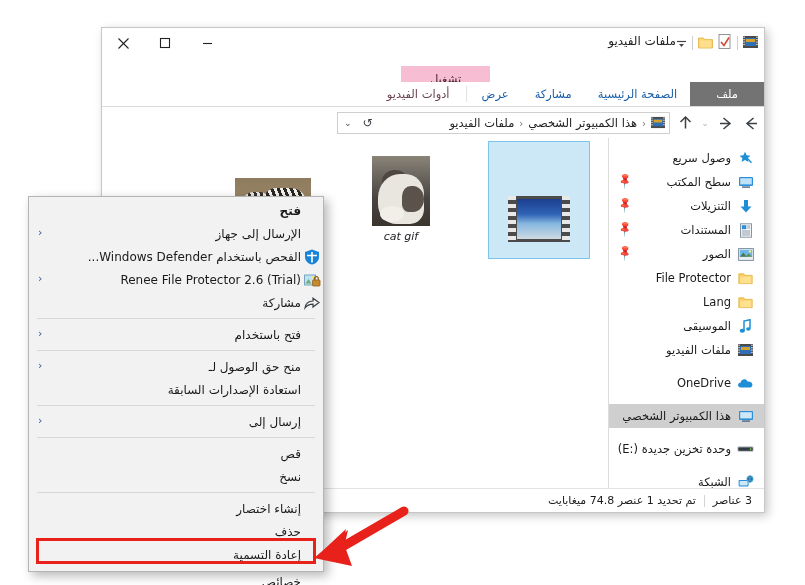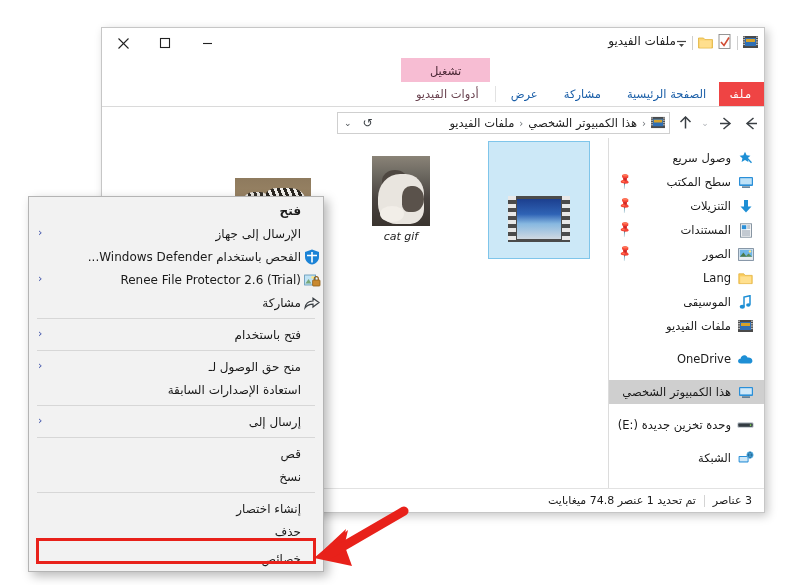--- a/index.html
+++ b/index.html
@@ -34,39 +34,39 @@
   }
   .winbtns { position:absolute; top:0; left:0; display:flex; direction:ltr; }
   .winbtn {
     width:42px; height:30px; display:flex; align-items:center; justify-content:center;
     font-size:13px; color:#222; background:transparent;
   }
   .winbtn svg { display:block; }
 
   
   .ctx-tab-header {
-    position:absolute; top:30px; left:0; width:100%; height:26px;
+    position:absolute; top:38px; left:0; width:100%; height:26px;
   }
   .ctx-pink {
     position:absolute; top:0; left:299px; width:89px; height:25px;
     background:#f7bdd3; color:#4a2634; font-size:11.5px;
     display:flex; align-items:center; justify-content:center;
   }
 
   
   .tabrow {
     position:absolute; top:54px; left:0; width:100%; height:25px;
     background:#fff; border-bottom:1px solid #dadada; direction:rtl;
     display:flex; align-items:stretch;
   }
   .tab {
     padding:0 13px; display:flex; align-items:center; justify-content:center;
     font-size:11.5px; color:#1b5fa8; white-space:nowrap;
   }
-  .tab.file { background:#ef4444; color:#fff; padding:0 12px;font-family:Liberation Mono, monospace; }
+  .tab.file { background:#737373; color:#fff; padding:0 26px; }
   .tab.plain { color:#1b5fa8; }
   .tab.vtools { color:#6a4350; padding:0 14px; }
   .tab-divider { width:1px; background:#e2e2e2; margin:4px 2px; }
 
   .help-wrap {
     position:absolute; top:57px; left:8px; display:flex; align-items:center; gap:7px; direction:ltr;
   }
   .help-circle {
     width:15px; height:15px; border-radius:50%;
     background:#1878d0; color:#fff; font-size:10px; font-weight:bold;
@@ -439,20 +439,29 @@
                 <rect x="1.8" y="1.8" width="12.4" height="7" fill="#6fb7e8"></rect>
                 <path d="M1.8 8.8 L5.5 4.6 L8.6 8.8 Z" fill="#4b7a4b"></path>
                 <path d="M7.5 8.8 L10.5 5.4 L14.2 8.8 Z" fill="#5d8c58"></path>
                 <circle cx="12" cy="3.4" r="1.2" fill="#ffe680"></circle>
               </svg>
           </span>
           <span class="lbl">الصور</span>
           <span class="pin">📌</span>
         </div>
 
+        <div class="navitem">
+          <span class="ico">
+            <svg width="15" height="13" viewBox="0 0 15 13">
+                <path d="M0.8 1.8 h5 l1.3 1.6 H14.2 V11.6 H0.8 Z" fill="#fbcd5f" stroke="#e2b340" stroke-width="0.8"></path>
+                <path d="M2.2 4.4 h11 v6.8 H2.2 Z" fill="#ffe08f"></path>
+              </svg>
+          </span>
+          <span class="lbl">File Protector</span>
+        </div>
 
         <div class="navitem">
           <span class="ico">
             <svg width="15" height="13" viewBox="0 0 15 13">
                 <path d="M0.8 1.8 h5 l1.3 1.6 H14.2 V11.6 H0.8 Z" fill="#fbcd5f" stroke="#e2b340" stroke-width="0.8"></path>
                 <path d="M2.2 4.4 h11 v6.8 H2.2 Z" fill="#ffe08f"></path>
               </svg>
           </span>
           <span class="lbl">Lang</span>
         </div>
@@ -666,20 +675,23 @@
     </div>
 
     <div class="msep"></div>
 
     <div class="mi">
       <span>إنشاء اختصار</span>
     </div>
     <div class="mi">
       <span>حذف</span>
     </div>
+    <div class="mi">
+      <span>إعادة التسمية</span>
+    </div>
 
     <div class="mgap"></div>
 
     <div class="mi">
       <span>خصائص</span>
     </div>
   </div>
 
   <div id="redbox"></div>
 

